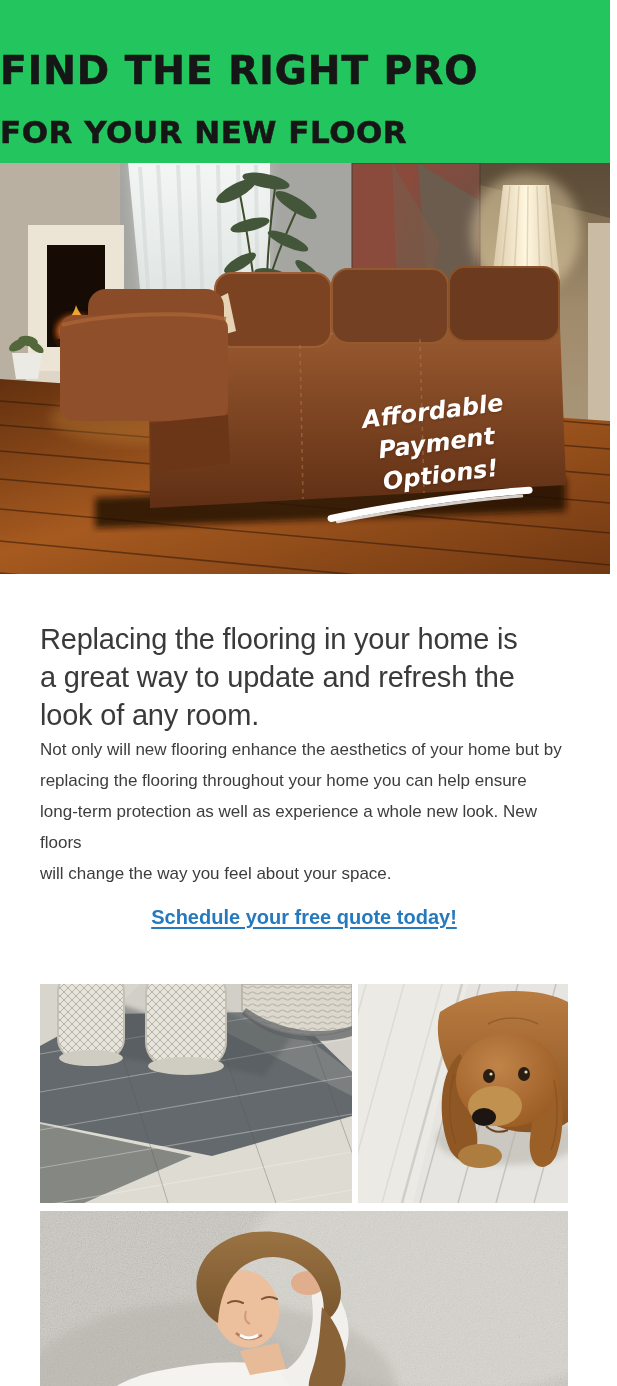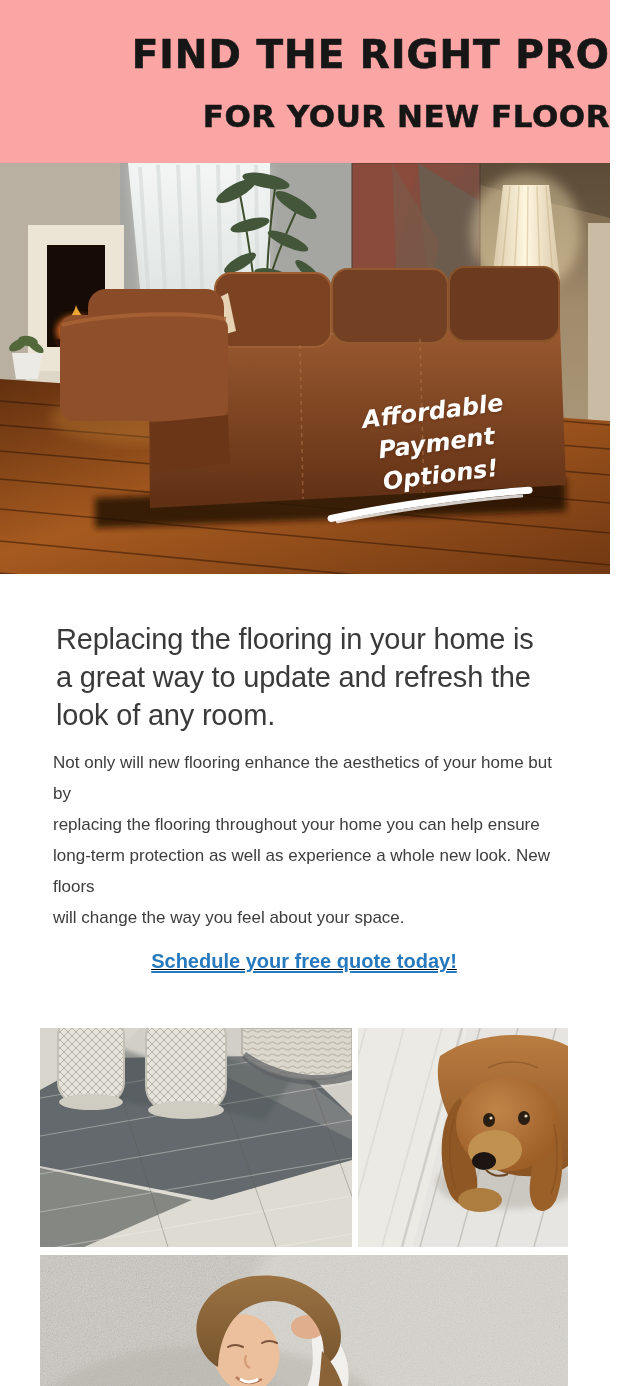--- a/index.html
+++ b/index.html
@@ -3,21 +3,21 @@
 <meta charset="utf-8">
 <style>
   html,body{margin:0;padding:0;}
   body{
     width:617px;height:1386px;overflow:hidden;background:#ffffff;
     font-family:"Liberation Sans", sans-serif;
   }
   .page{width:610px;background:#ffffff;}
 
   
-  .hdr{height:163px;background:#fca5a5;text-align:right;box-sizing:border-box;padding-top:32px;}
+  .hdr{height:163px;background:#22c55e;text-align:left;box-sizing:border-box;padding-top:48px;}
   .hdr-line1{
     font-family:"DejaVu Sans", sans-serif;font-weight:bold;font-size:39px;line-height:46px;
     color:#161616;letter-spacing:1px;-webkit-text-stroke:.6px #161616;
   }
   .hdr-line2{
     font-family:"DejaVu Sans", sans-serif;font-weight:bold;font-size:31px;line-height:38px;
     color:#161616;letter-spacing:.5px;-webkit-text-stroke:.5px #161616;margin-top:19px;
   }
 
   
@@ -29,27 +29,27 @@
     font-family:"DejaVu Sans", sans-serif;font-style:italic;font-weight:bold;
     text-shadow:0 1px 3px rgba(60,20,0,.35);
   }
   .hero-overlay .ol1{font-size:24px;line-height:32px;}
   .hero-overlay .ol2{font-size:24px;line-height:32px;}
   .hero-overlay svg{margin-top:4px;}
 
   
   .intro{padding:0 42px 0 40px;}
   .headline{
-    margin:46px 16px 0;font-weight:normal;font-size:29px;line-height:38px;color:#3a3a3a;
+    margin:46px 0 0;font-weight:normal;font-size:29px;line-height:38px;color:#3a3a3a;
     letter-spacing:-.2px;white-space:pre-line;max-width:548px;
   }
   .bodycopy{
-    margin:13px;font-size:17px;line-height:31px;color:#3d3d3d;white-space:pre-line;max-width:545px;
-  }
-  .cta-wrap{margin-top:17px;text-align:center;height:28px;text-decoration:underline;}
+    margin:0;font-size:17px;line-height:31px;color:#3d3d3d;white-space:pre-line;max-width:545px;
+  }
+  .cta-wrap{margin-top:17px;text-align:center;height:28px;}
   .cta{
     font-size:20px;font-weight:bold;color:#2779bd;text-decoration:underline;
     text-underline-offset:3px;cursor:pointer;
   }
 
   
   .gallery{margin:50px 40px 0;width:528px;}
   .g-row{display:flex;gap:6px;margin:0 0 8px;}
   .g-img{display:block;}
 </style>

